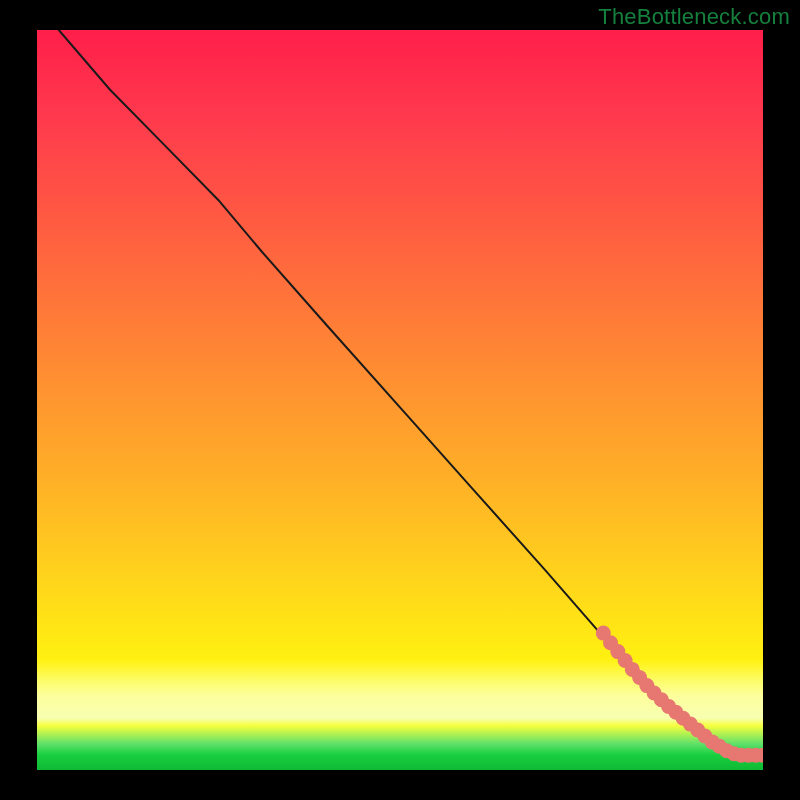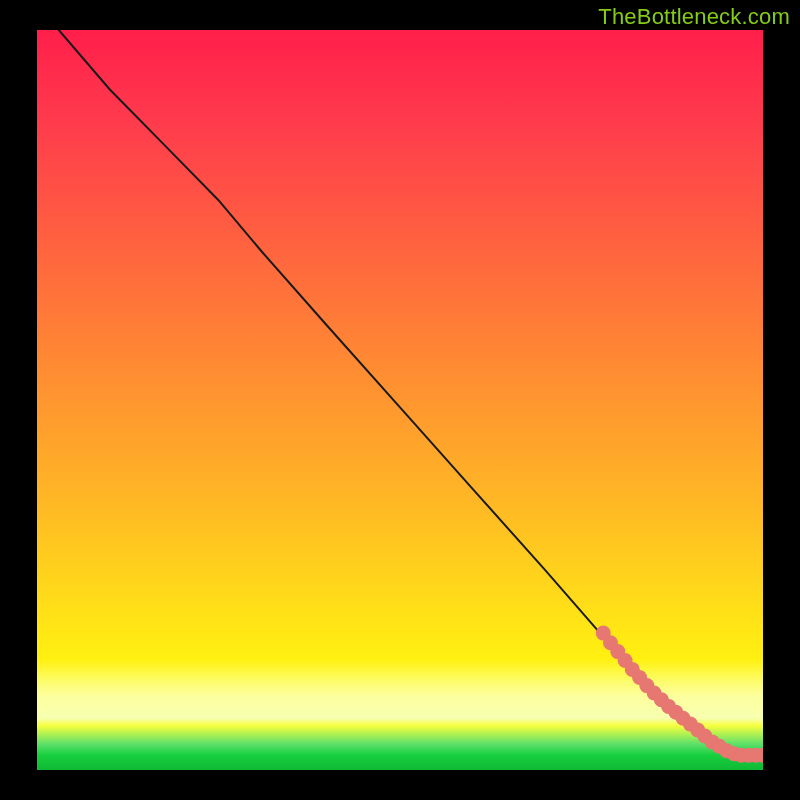--- a/index.html
+++ b/index.html
@@ -14,21 +14,21 @@
   .frame {
     position: relative;
     width: 800px;
     height: 800px;
     background: #000;
   }
   .attribution {
     position: absolute;
     top: 4px;
     right: 10px;
-    color: #84cc16;
+    color: #15803d;
     font-size: 22px;
     font-weight: 500;
     letter-spacing: 0.2px;
     user-select: none;
   }
   .plot {
     position: absolute;
     left: 37px;
     top: 30px;
     width: 726px;

